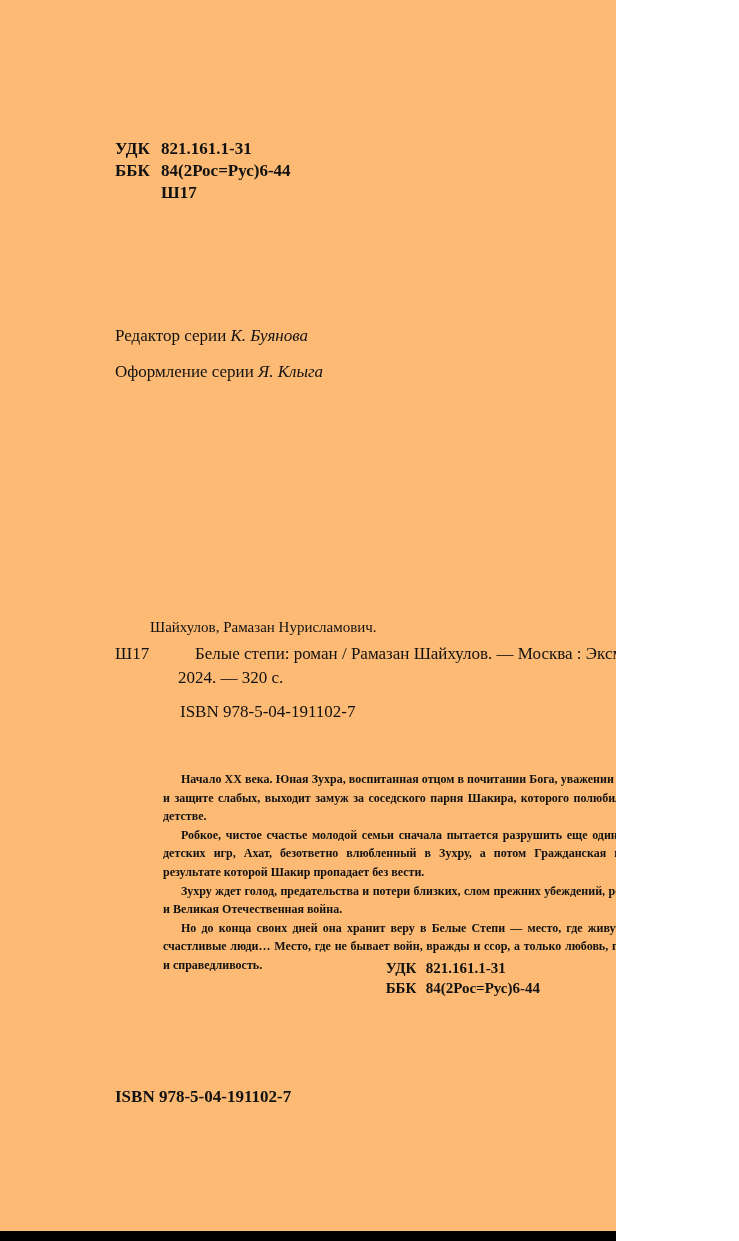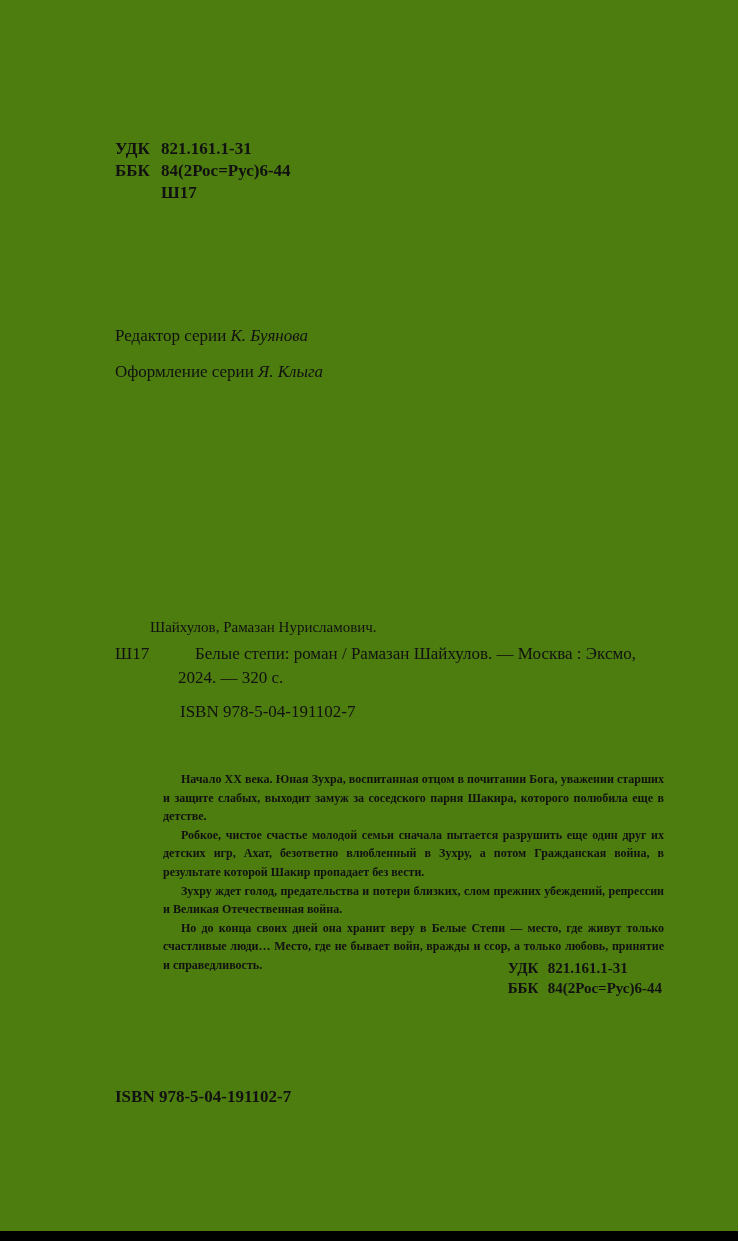--- a/index.html
+++ b/index.html
@@ -2,23 +2,23 @@
 <html><head>
 <meta charset="utf-8">
 <style>
   html, body {
     margin: 0;
     padding: 0;
     background: #ffffff;
   }
   .page {
     position: relative;
-    width: 738px;
+    width: 616px;
     height: 1241px;
-    background: #4d7c0f;
+    background: #fdba74;
     font-family: "Liberation Serif", "DejaVu Serif", serif;
     color: #111111;
     overflow: hidden;
   }
   
   .top-codes {
     position: absolute;
     left: 115px;
     top: 138px;
     font-size: 17px;

